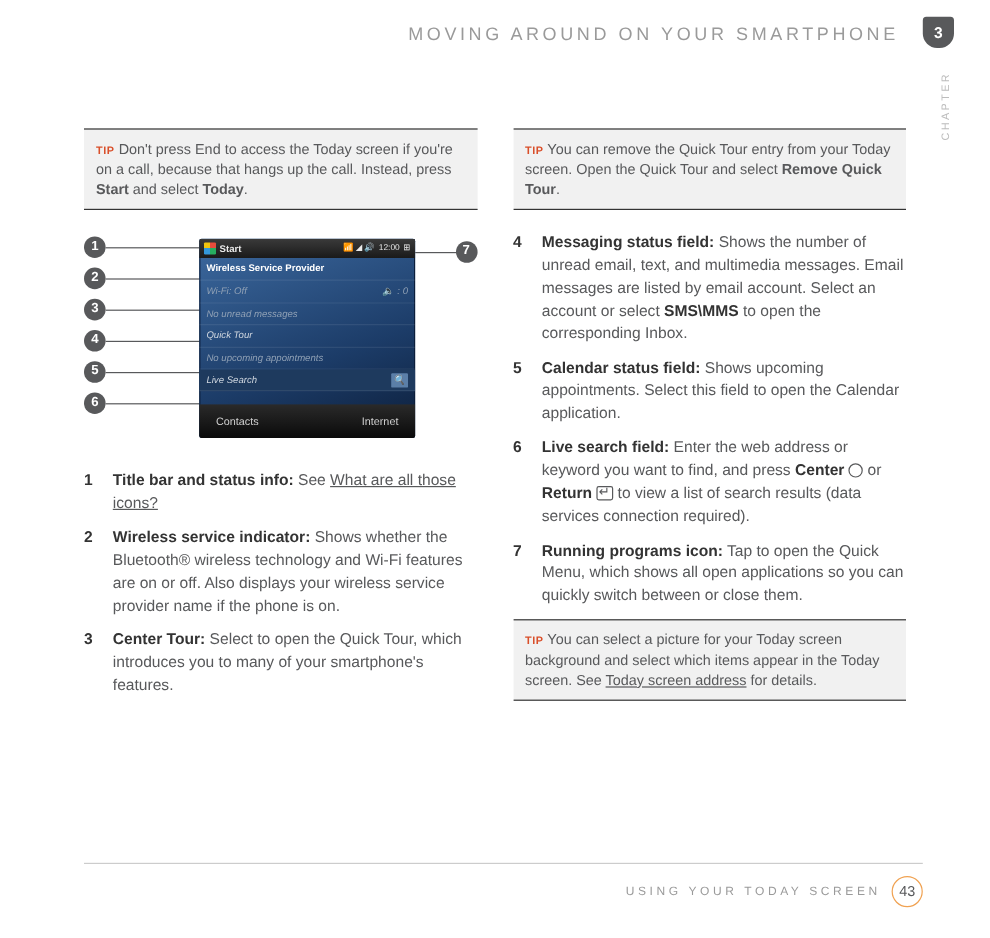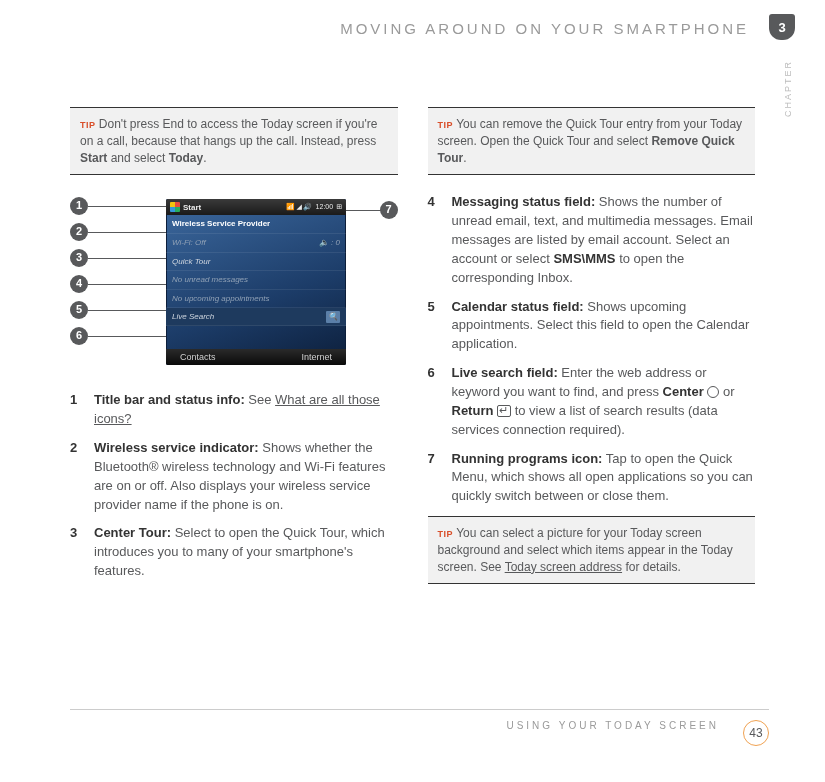--- a/index.html
+++ b/index.html
@@ -137,48 +137,48 @@
   .sb-start { display:flex; align-items:center; gap:3px; font-weight:bold; }
   .sb-flag { width:10px; height:10px; display:inline-block;
     background: conic-gradient(#e74c3c 0 90deg,#27ae60 90deg 180deg,#3498db 180deg 270deg,#f1c40f 270deg 360deg);
     border-radius:1px; }
   .sb-icons { display:flex; gap:3px; align-items:center; font-size:7px; }
   .sb-row { padding:3px 6px; border-bottom:1px solid rgba(255,255,255,0.08); font-style:italic; color:#cfd6df; }
   .sb-row.dim { color:#8fa0b5; }
   .sb-row.title { font-weight:bold; font-style:normal; color:#fff; }
   .sb-row.search { background: #1e3a5e; height:18px; display:flex; align-items:center; justify-content:space-between; }
   .sb-search-btn { width:14px; height:12px; background:#5b7fa8; border-radius:1px; display:flex; align-items:center; justify-content:center; font-size:8px; }
-  .sb-bottom { position:absolute; bottom:0; left:0; right:0; height:16px;
+  .sb-bottom { position:absolute; bottom:0; left:0; right:0; height:28px;
     background: linear-gradient(#2a2a2a,#0a0a0a); display:flex; justify-content:space-between;
     align-items:center; padding:0 14px; color:#d0d0d0; font-style:normal; font-size:9px;}
 
   
   .num-item { display:flex; gap:10px; margin-bottom:10px; }
   .num-item .n { font-weight:bold; color:#333; min-width:14px; }
   .num-item .body { flex:1; }
   .num-item b { color:#333; }
   .ul { text-decoration: underline; }
 
   
   .ring-icon { display:inline-block; width:12px; height:12px; border:1.5px solid #58595b; border-radius:50%; vertical-align:-2px; }
   .return-icon { display:inline-block; width:14px; height:12px; border:1.2px solid #58595b; border-radius:2px; vertical-align:-2px; position:relative; }
   .return-icon::after { content:"↵"; position:absolute; left:1px; top:-3px; font-size:11px; color:#58595b; }
 
   
   .footer {
     position: absolute;
-    bottom: 36px;
+    bottom: 26px;
     left: 70px;
     right: 56px;
     border-top: 1px solid #ccc;
     padding-top: 10px;
     display: flex;
     justify-content: flex-end;
-    align-items: flex-start;
-    gap: 24px;
+    align-items: center;
+    gap: 9px;
   }
   .footer-title {
     font-size: 10px;
     letter-spacing: 3px;
     color: #9a9a9a;
   }
   .page-num {
     width: 26px; height:26px;
     border:1px solid #f0a252;
     border-radius:50%;
@@ -229,22 +229,22 @@
         <div class="screenshot">
           <div class="sb-taskbar">
             <span class="sb-start">
                 <span class="sb-flag"></span>
                 <span>Start</span>
               </span>
             <span class="sb-icons">📶 ◢ 🔊 <span>12:00</span> ⊞</span>
           </div>
           <div class="sb-row title">Wireless Service Provider</div>
           <div class="sb-row dim"><span>Wi-Fi: Off</span><span style="float:right">🔈 : 0</span></div>
+          <div class="sb-row dim">No unread messages</div>
           <div class="sb-row">Quick Tour</div>
-          <div class="sb-row dim">No unread messages</div>
           <div class="sb-row dim">No upcoming appointments</div>
           <div class="sb-row search">
             <span>Live Search</span>
             <span class="sb-search-btn">🔍</span>
           </div>
           <div class="sb-bottom">
             <span>Contacts</span>
             <span>Internet</span>
           </div>
         </div>

